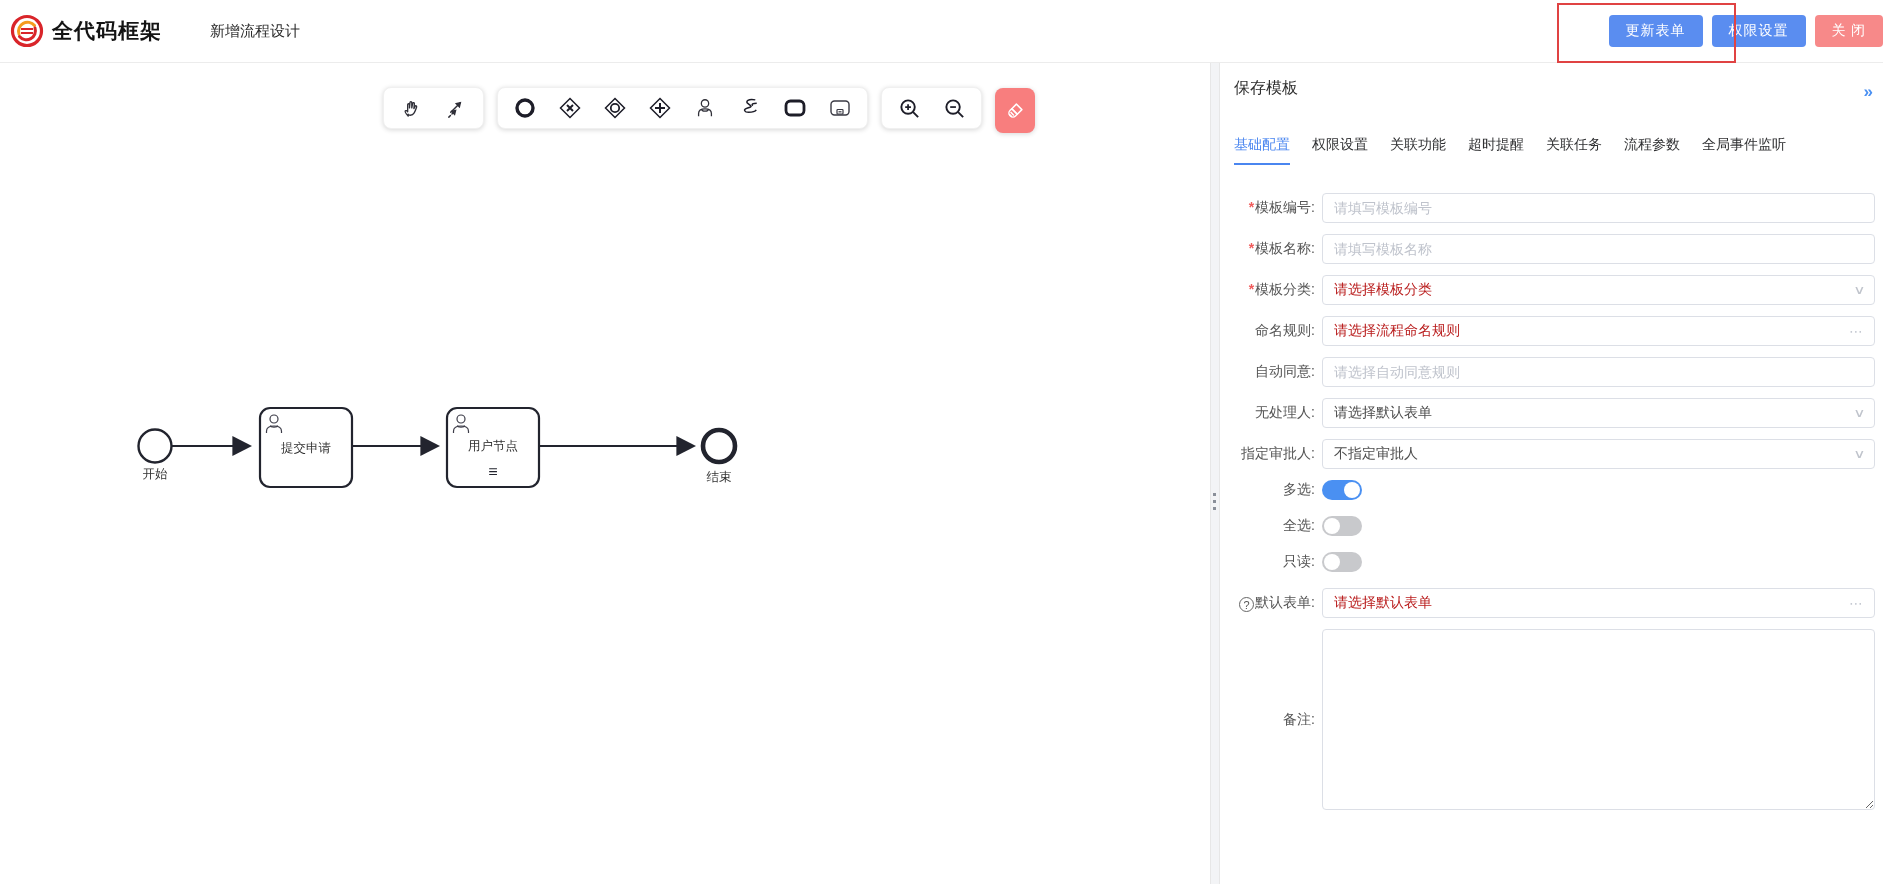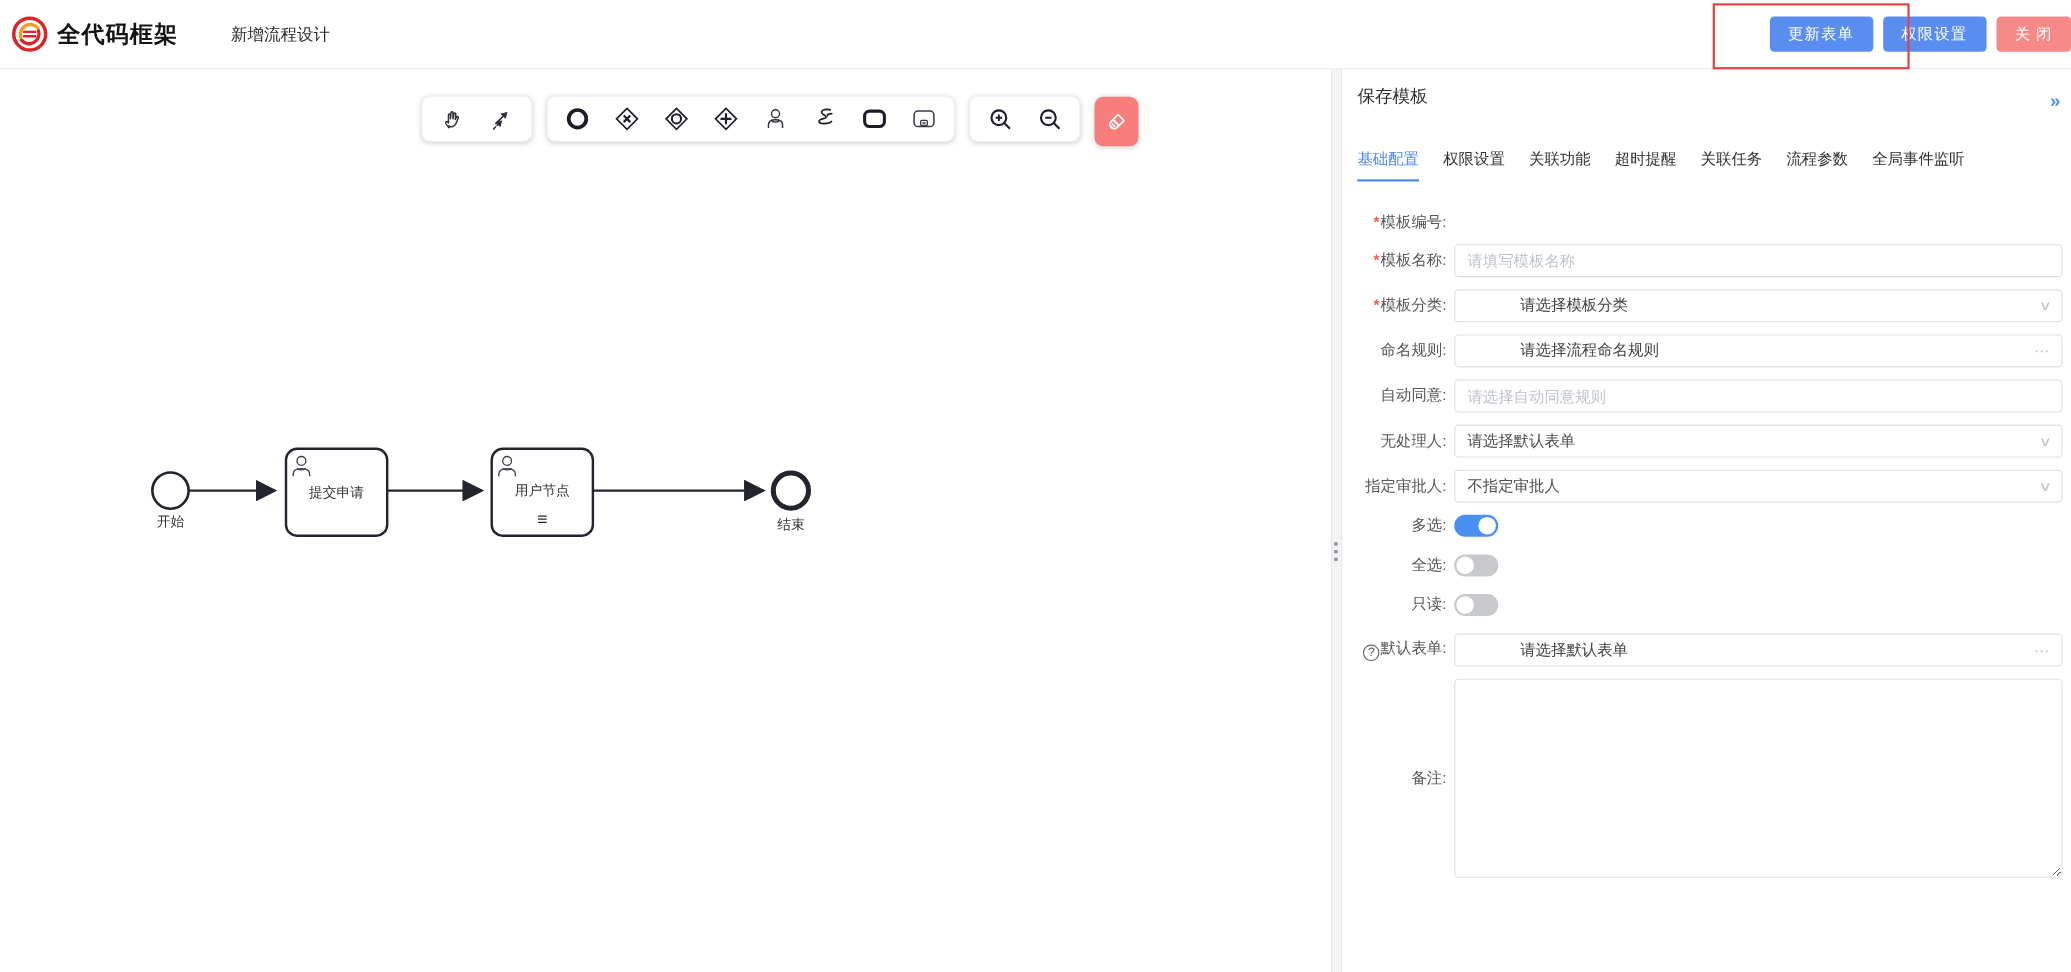--- a/index.html
+++ b/index.html
@@ -48,21 +48,21 @@
 
   .form { margin-top:28px; }
   .form-row { display:flex; align-items:center; margin-bottom:11px; }
   .flabel { width:88px; flex:none; text-align:right; font-size:14px; color:#555; padding-right:7px;
             white-space:nowrap; }
   .req { color:#f05b5b; margin-right:1px; }
   .ctl { flex:1; height:30px; border:1px solid #dcdfe6; border-radius:4px; background:#fff;
          font-size:14px; position:relative; display:flex; align-items:center; padding:0 11px; }
   input.ctl { color:#555; font-family:inherit; outline:none; }
   input.ctl::placeholder { color:#bfc3cc; }
-  .ctl .ph  { color:#404040;margin-left:48px; }
+  .ctl .ph  { color:#b91c1c; }
   .ctl .val { color:#4d4d4d; }
   .chev { position:absolute; right:10px; color:#c0c4cc; font-size:12px; transform:scaleX(1.4); }
   .dots { position:absolute; right:10px; color:#c6cad2; font-size:14px; letter-spacing:1px; }
   .help-circle { display:inline-flex; width:15px; height:15px; border:1px solid #666; border-radius:50%;
                  font-size:11px; color:#555; align-items:center; justify-content:center; margin-right:1px;
                  vertical-align:-2px; }
 
   .toggle-row { margin-bottom:16px; }
   .toggle { width:40px; height:20px; border-radius:10px; position:relative; cursor:pointer; flex:none; }
   .toggle.on  { background:#4a90f2; }
@@ -258,20 +258,21 @@
       <span class="tab">超时提醒</span>
       <span class="tab">关联任务</span>
       <span class="tab">流程参数</span>
       <span class="tab">全局事件监听</span>
     </div>
 
     <div class="form">
 
       <div class="form-row">
         <span class="flabel"><b class="req">*</b><span>模板编号:</span></span>
+        <input class="ctl" placeholder="请填写模板编号" style="">
       </div>
 
       <div class="form-row">
         <span class="flabel"><b class="req">*</b><span>模板名称:</span></span>
         <input class="ctl" placeholder="请填写模板名称" style="">
       </div>
 
       <div class="form-row">
         <span class="flabel"><b class="req">*</b><span>模板分类:</span></span>
         <div class="ctl">

